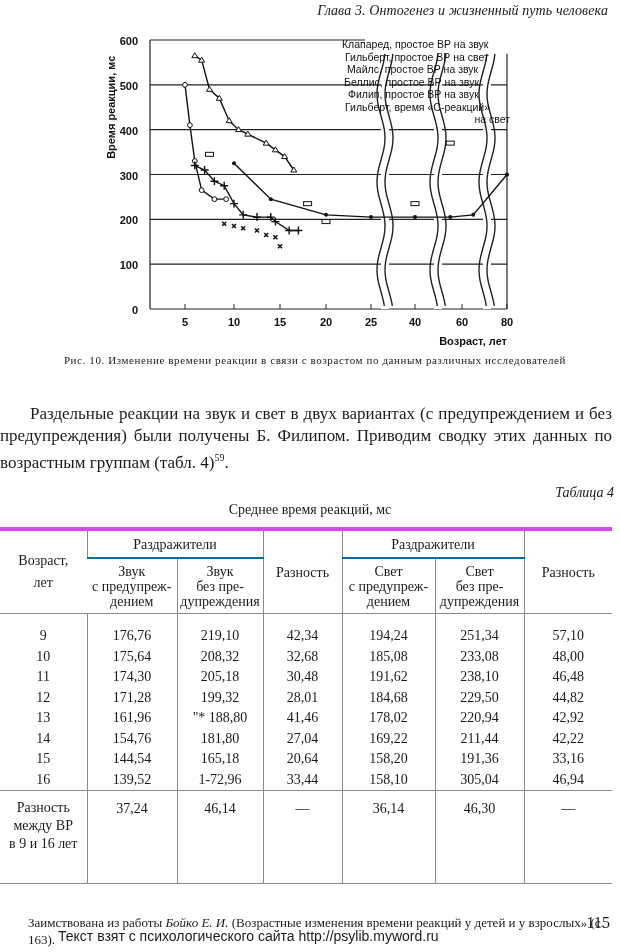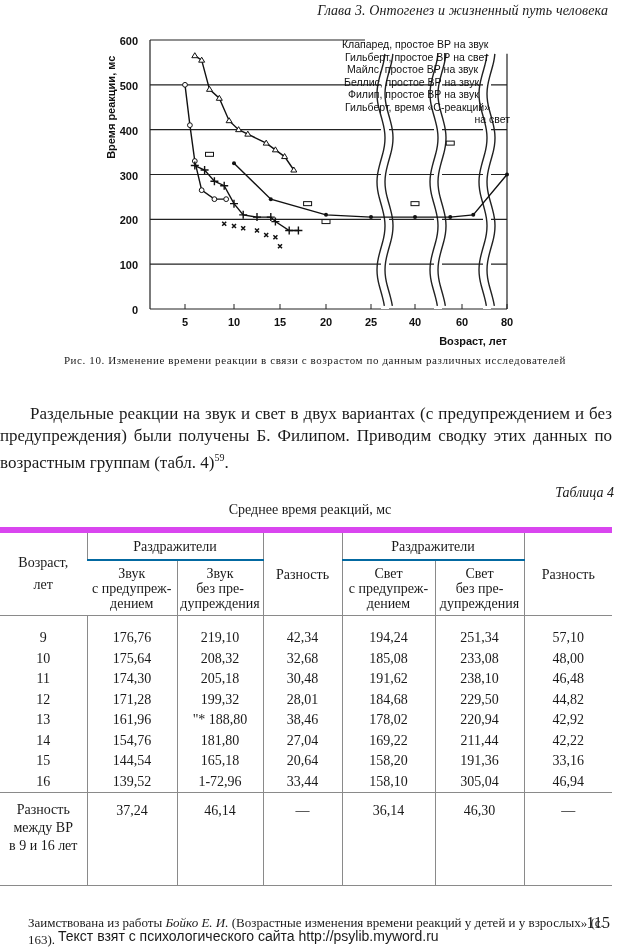--- a/index.html
+++ b/index.html
@@ -11,21 +11,21 @@
   .caption { left:30px; top:352px; width:570px; text-align:center; font-size:11px; line-height:17px; letter-spacing:0.6px; }
   .para { left:0; top:403px; width:612px; font-size:17px; line-height:22px; text-align:justify; }
   .para p { margin:0; text-indent:30px; }
   .para sup { font-size:10px;margin-top:8px; }
   .tab-num { top:485px; right:6px; font-style:italic; font-size:14px; }
   .tab-title { left:0; top:502px; width:620px; text-align:center; font-size:14px; }
   .tab-title b { font-weight:normal; }
   table.data { position:absolute; left:0; top:527px; width:612px; border-collapse:collapse; font-size:14px; }
   table.data td, table.data th { font-weight:normal; text-align:center; vertical-align:middle; border-left:1px solid #8a8a8a; padding:0; line-height:15px; }
   table.data tr > *:first-child { border-left:none; }
-  table.data .hdr1 th { border-top:6px solid #d946ef; height:26px; }
+  table.data .hdr1 th { border-top:4px solid #d946ef; height:26px; }
   table.data .hdr2 th { border-top:2px solid #0369a1; height:54px; }
   table.data .body td { border-top:1px solid #8a8a8a; vertical-align:top; padding-top:12px; line-height:20.5px; height:135px; }
   table.data .foot td { border-top:1px solid #8a8a8a; border-bottom:1px solid #8a8a8a; vertical-align:top; padding-top:10px; height:82px; }
   table.data .foot td.lbl { line-height:18px; font-size:14px; padding-top:8px; }
   .cell-lines span { display:block; }
   .note { left:28px; top:870px; width:585px; font-size:13px; line-height:17px;margin-top:44px; }
   .page-num { right:10px; top:914px; font-size:16px; }
   .footer { left:58px; top:928px; font-family:"Liberation Sans", sans-serif; font-size:14px; }
 </style>
 </head>
@@ -221,21 +221,21 @@
           <span>"* 188,80</span>
           <span>181,80</span>
           <span>165,18</span>
           <span>1-72,96</span>
         </td>
     <td class="cell-lines">
           <span>42,34</span>
           <span>32,68</span>
           <span>30,48</span>
           <span>28,01</span>
-          <span>38,46</span>
+          <span>41,46</span>
           <span>27,04</span>
           <span>20,64</span>
           <span>33,44</span>
         </td>
     <td class="cell-lines">
           <span>194,24</span>
           <span>185,08</span>
           <span>191,62</span>
           <span>184,68</span>
           <span>178,02</span>

